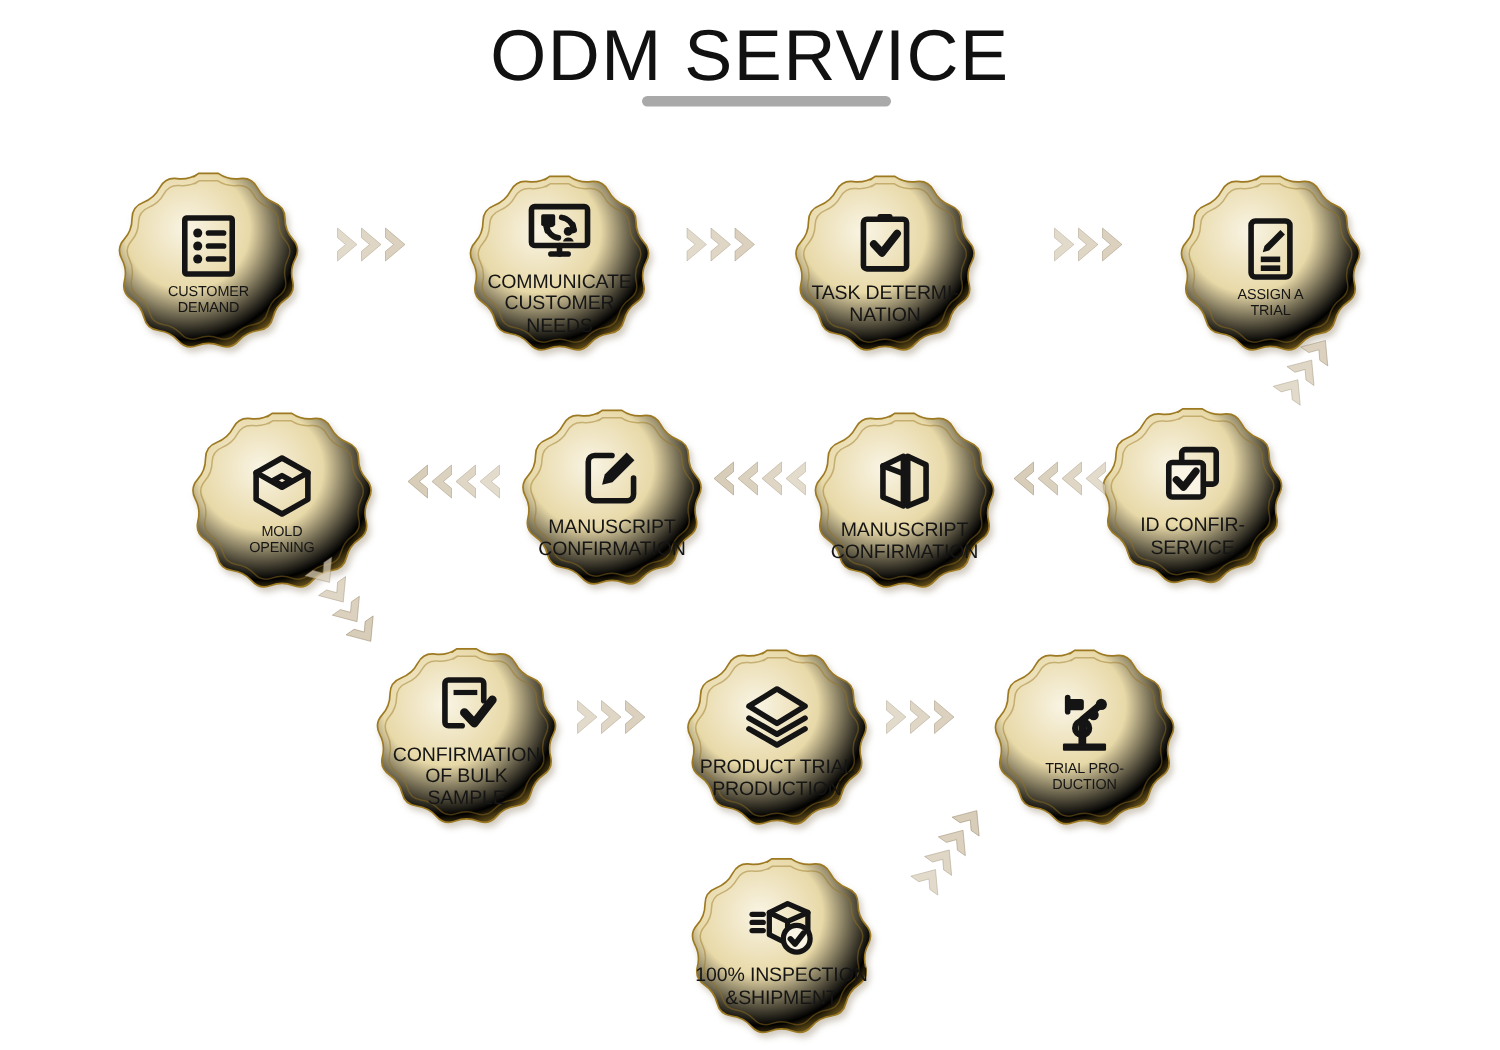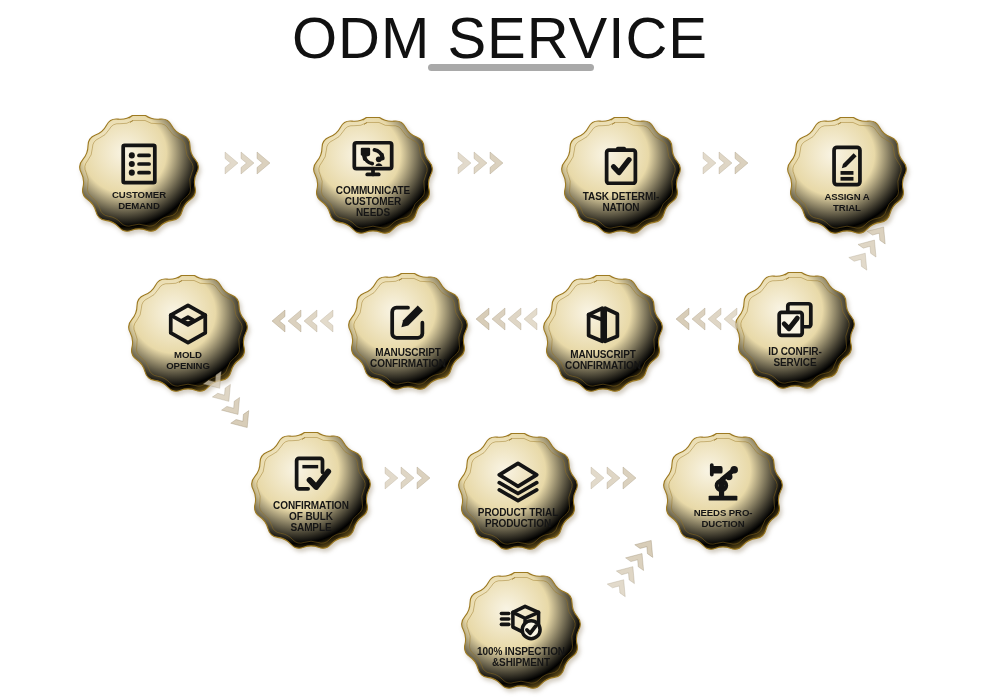--- a/index.html
+++ b/index.html
@@ -22,21 +22,21 @@
   
   #title-block {
     position: absolute;
     left: 0;
     top: 4px;
     width: 1000px;
     text-align: center;
   }
   #page-title {
     font-family: "Liberation Sans", sans-serif;
-    font-size: 58px;
+    font-size: 48px;
     font-weight: 400;
     letter-spacing: 1px;
     color: #111111;
     line-height: 68px;
     white-space: nowrap;
   }
   #title-underline {
     position: absolute;
     left: 428px;
     top: 64px;
@@ -72,31 +72,31 @@
     width: 46px;
     height: 46px;
     display: flex;
     align-items: center;
     justify-content: center;
     margin-bottom: 3px;
   }
   .badge-icon svg { display:block; width: 100%; height: 100%; }
   .badge-label {
     font-family: "Liberation Sans", sans-serif;
-    font-weight: bold;
+    font-weight: normal;
     color: #151515;
     text-align: center;
     line-height: 1.08;
     letter-spacing: -0.1px;
     white-space: pre-line;
     font-size: 11.5px;
     max-width: 118px;
   }
   .badge.sm .badge-label { font-size: 9.6px; }
-  .badge.xs .badge-label { font-size: 10px; }
+  .badge.xs .badge-label { font-size: 13px; }
 
   
   .chev-group {
     position: absolute;
     display: flex;
     align-items: center;
   }
   .chev {
     display: block;
   }
@@ -172,21 +172,21 @@
               <path d="M10.3 15.3 l-0.6 -2.6 l2.6 -0.5" stroke="#141414" fill="none" stroke-width="2.6" stroke-linecap="round" stroke-linejoin="round"></path>
               <circle cx="20" cy="15.5" r="2" fill="#141414"></circle>
               <path d="M17.6 20.2 a2.6 2.6 0 0 1 5 0 z" fill="#141414"></path>
             </svg>
           </div>
           <div class="badge-label">COMMUNICATE
 CUSTOMER
 NEEDS</div>
         </div>
       </div>
-      <div class="badge xs" style="left: 558px; top: 112px;">
+      <div class="badge xs" style="left: 527px; top: 112px;">
         <div class="badge-shape">
           <svg viewBox="0 0 126 126" xmlns="http://www.w3.org/2000/svg">
             <defs>
               <radialGradient id="g2" cx="38%" cy="32%" r="78%">
                 <stop offset="0%" stop-color="#f9f4e4"></stop>
                 <stop offset="45%" stop-color="#e8d9a8"></stop>
                 <stop offset="82%" stop-color="#dcc versa"></stop>
                 <stop offset="100%" stop-color="#b8912f"></stop>
               </radialGradient>
             </defs>
@@ -416,21 +416,21 @@
             <svg viewBox="0 0 32 32">
               <rect x="6" y="25.5" width="20" height="3.4" rx="0.6" fill="#141414"></rect>
               <rect x="13.2" y="14" width="3.6" height="12" fill="#141414"></rect>
               <path d="M15 14.5 L23.5 7.5" stroke="#141414" stroke-width="3.4" stroke-linecap="round"></path>
               <path d="M9.2 6.2 h5.2 v2.6 h-5.2 z M8.2 4.2 v6.6" stroke="#141414" fill="none" stroke-width="2.6" stroke-linecap="round" stroke-linejoin="round"></path>
               <circle cx="23.8" cy="7.4" r="2.6" fill="#141414"></circle>
               <circle cx="20.2" cy="12.3" r="2.4" fill="#141414"></circle>
               <circle cx="14.9" cy="18.4" r="3.3" fill="none" stroke="#141414" stroke-width="2.8"></circle>
             </svg>
           </div>
-          <div class="badge-label">NEEDS PRO-
+          <div class="badge-label">TRIAL PRO-
 DUCTION</div>
         </div>
       </div>
       <div class="badge xs" style="left: 458px; top: 567px;">
         <div class="badge-shape">
           <svg viewBox="0 0 126 126" xmlns="http://www.w3.org/2000/svg">
             <defs>
               <radialGradient id="g11" cx="38%" cy="32%" r="78%">
                 <stop offset="0%" stop-color="#f9f4e4"></stop>
                 <stop offset="45%" stop-color="#e8d9a8"></stop>

